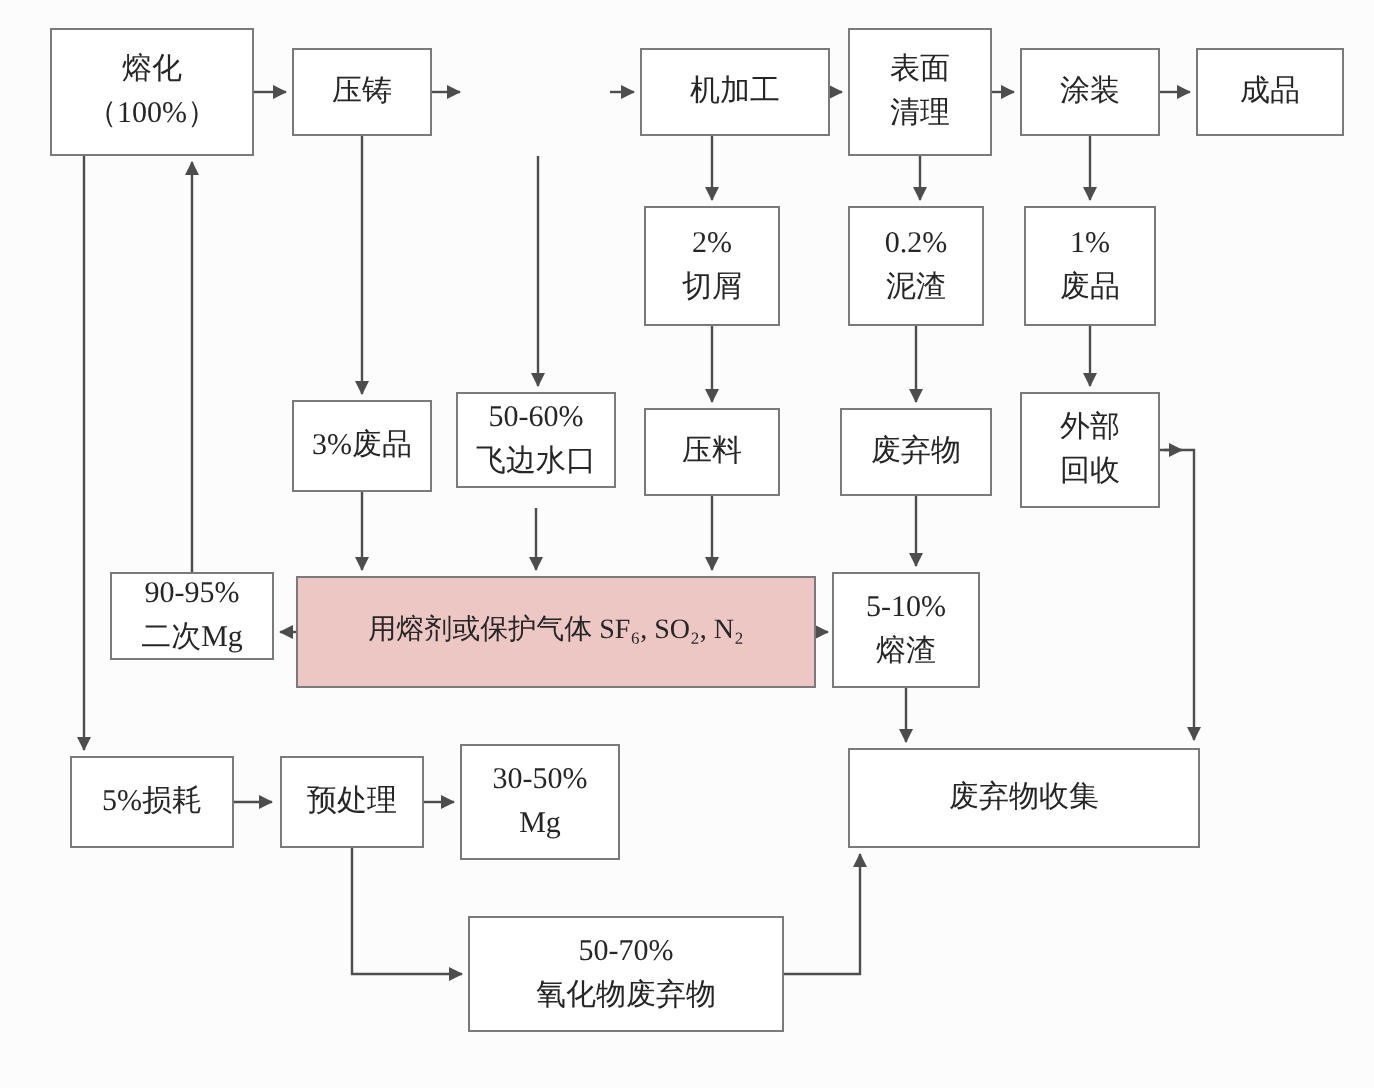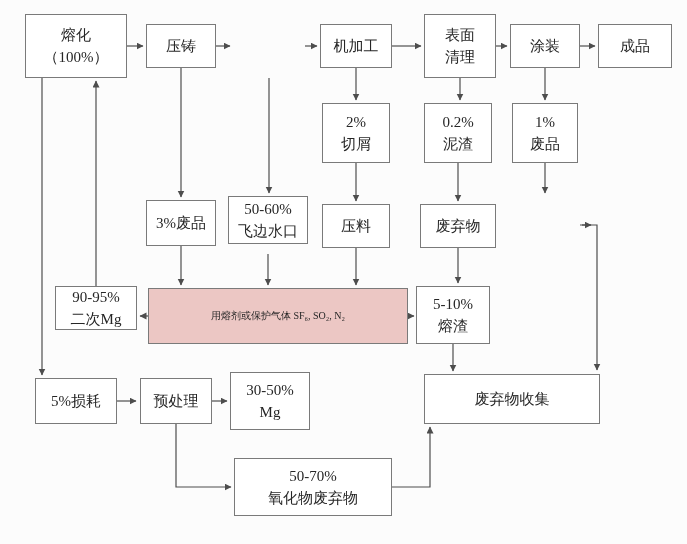--- a/index.html
+++ b/index.html
@@ -13,21 +13,21 @@
   .box{
     position:absolute;box-sizing:border-box;
     border:1px solid var(--box-border,#7a7a7a);
     background:var(--box-bg,#ffffff);
     display:flex;align-items:center;justify-content:center;
     text-align:center;white-space:pre-line;
     font-size:15px;line-height:1.5;
   }
   .box.pink{background:var(--remelt-bg,#ecc7c4);}
   .remelt-title{font-size:15px;line-height:1.4;}
-  .remelt-sub{font-size:10px;line-height:1.4;}
+  .remelt-sub{font-size:14px;line-height:1.4;}
   svg.arrows{position:absolute;left:0;top:0;pointer-events:none;}
   .fl{stroke:var(--arrow,#4d4d4d);stroke-width:1.2;fill:none;}
   .ah{fill:var(--arrow,#4d4d4d);}
 </style>
 </head>
 <body>
 
 <div class="canvas">
 
   <svg class="arrows" width="687" height="544" viewBox="0 0 687 544">
@@ -69,38 +69,40 @@
 
     <line class="fl" x1="117" y1="401" x2="136" y2="401" marker-end="url(#ah)"></line>
     <line class="fl" x1="212" y1="401" x2="227" y2="401" marker-end="url(#ah)"></line>
     <polyline class="fl" points="176,424 176,487 231,487" marker-end="url(#ah)"></polyline>
     <polyline class="fl" points="392,487 430,487 430,427" marker-end="url(#ah)"></polyline>
   </svg>
 
   <div class="box" style="left:25px;top:14px;width:102px;height:64px">熔化
 （100%）</div>
   <div class="box" style="left:146px;top:24px;width:70px;height:44px">压铸</div>
-  <div class="box" style="left:320px;top:24px;width:72px;height:44px">机加工</div>
+  <div class="box" style="left:320px;top:24px;width:95px;height:44px">机加工</div>
   <div class="box" style="left:424px;top:14px;width:72px;height:64px">表面
 清理</div>
   <div class="box" style="left:510px;top:24px;width:70px;height:44px">涂装</div>
   <div class="box" style="left:598px;top:24px;width:74px;height:44px">成品</div>
 
   <div class="box" style="left:322px;top:103px;width:68px;height:60px">2%
 切屑</div>
   <div class="box" style="left:424px;top:103px;width:68px;height:60px">0.2%
 泥渣</div>
   <div class="box" style="left:512px;top:103px;width:66px;height:60px">1%
 废品</div>
 
   <div class="box" style="left:146px;top:200px;width:70px;height:46px">3%废品</div>
   <div class="box" style="left:228px;top:196px;width:80px;height:48px">50-60%
 飞边水口</div>
   <div class="box" style="left:322px;top:204px;width:68px;height:44px">压料</div>
   <div class="box" style="left:420px;top:204px;width:76px;height:44px">废弃物</div>
+  <div class="box" style="left:510px;top:196px;width:70px;height:58px">外部
+回收</div>
 
   <div class="box" style="left:55px;top:286px;width:82px;height:44px">90-95%
 二次Mg</div>
   <div class="box pink" style="left:148px;top:288px;width:260px;height:56px">
     <div>
       <div class="remelt-sub">用熔剂或保护气体 SF₆, SO₂, N₂</div>
     </div>
   </div>
   <div class="box" style="left:416px;top:286px;width:74px;height:58px">5-10%
 熔渣</div>

